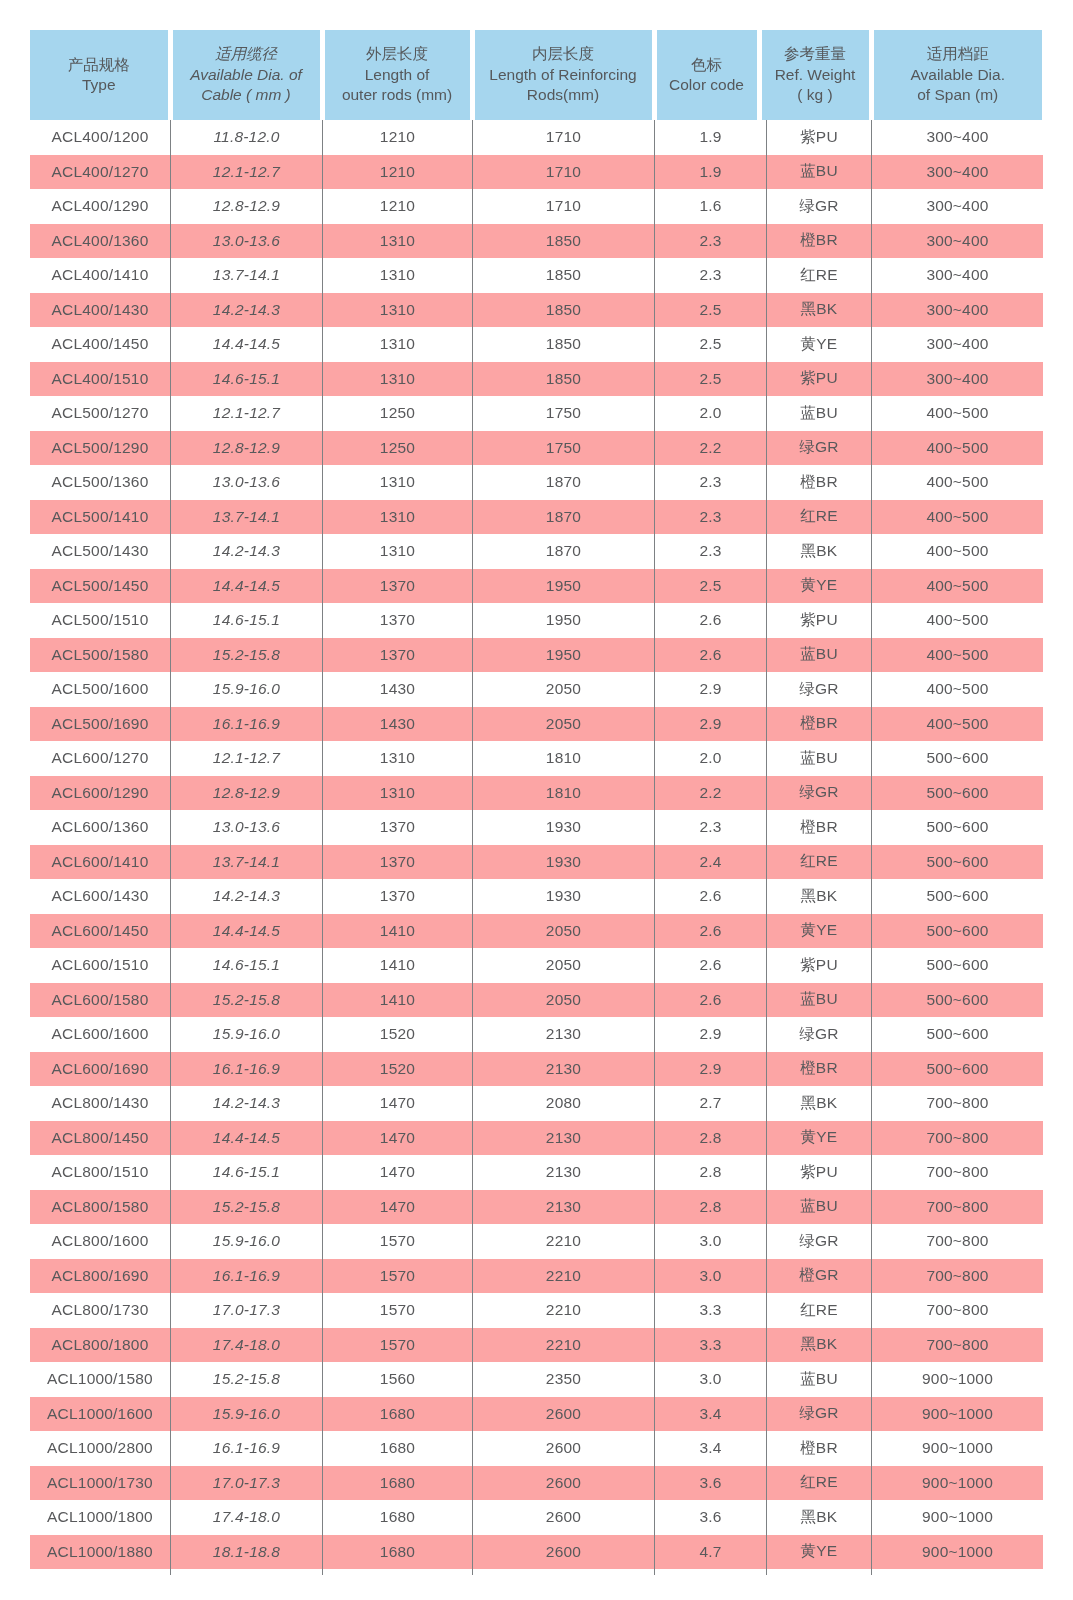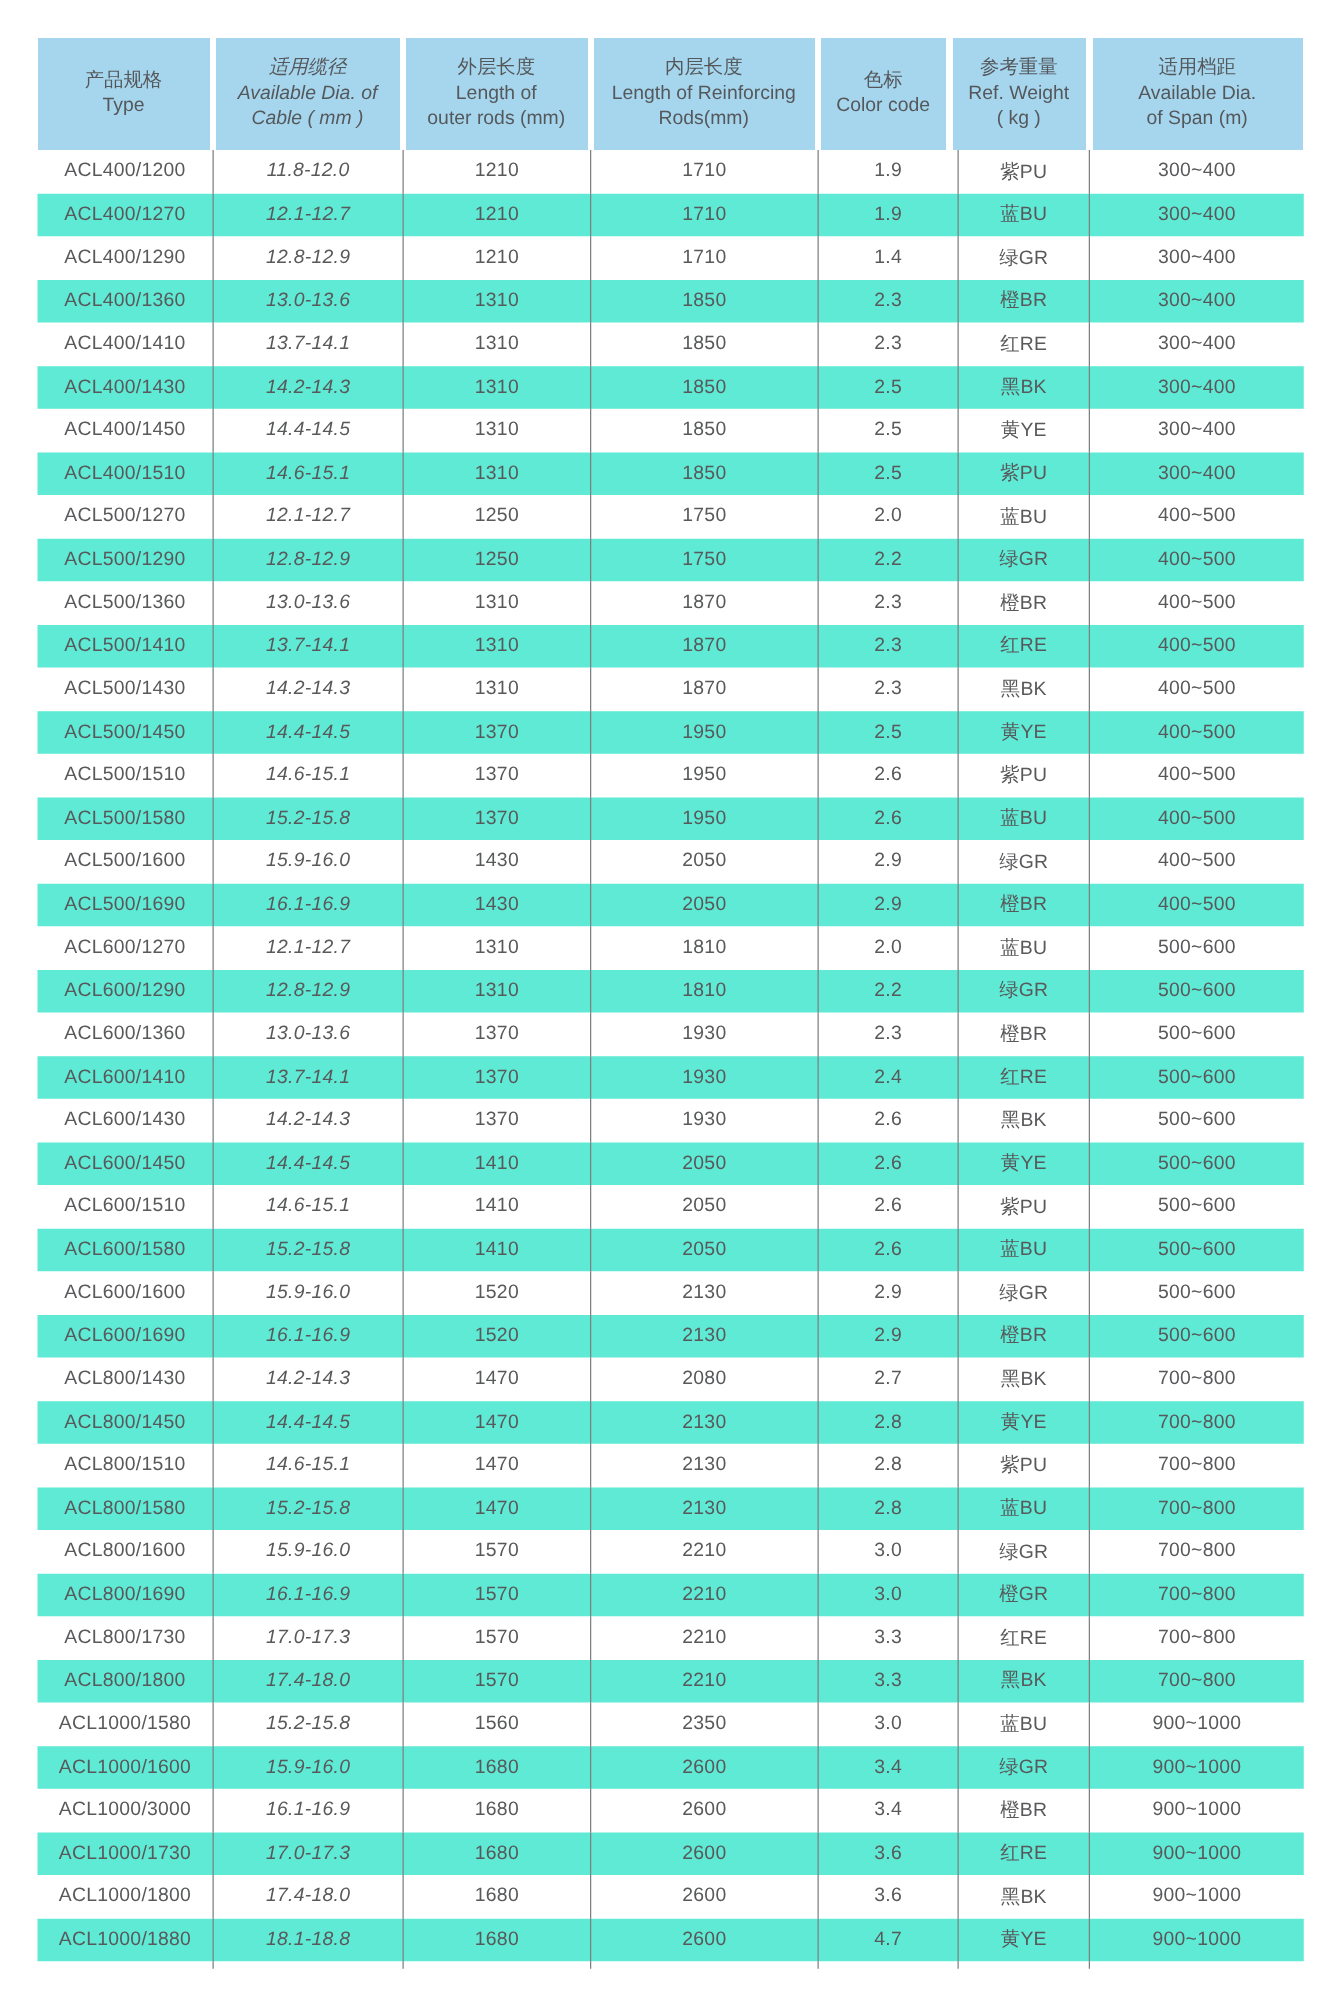--- a/index.html
+++ b/index.html
@@ -26,21 +26,21 @@
     justify-content: center; align-items: center;
     text-align: center;
     font-size: 15.5px; line-height: 1.32;
     color: #55585b;
   }
   .hcell:first-child { padding-left: 0; }
   .hcell:last-child  { padding-right: 1px; }
   .hcell .en { white-space: pre-line; }
 
   .tbody .row { display: flex; height: 34.5px; }
-  .tbody .row.stripe { background: #5eead4; }
+  .tbody .row.stripe { background: #fca5a5; }
   .tbody .cell {
     display: flex; align-items: center; justify-content: center;
     font-size: 15.5px; color: #58595b;
     letter-spacing: 0.2px;
   }
   .tbody .cell + .cell { border-left: 1px solid #7d8184; }
   .tbody .row.tail { height: 6px; background: transparent; }
 </style>
 </head>
 <body>
@@ -98,21 +98,21 @@
         <div class="cell w3">1710</div>
         <div class="cell w4">1.9</div>
         <div class="cell w5">蓝BU</div>
         <div class="cell w6">300~400</div>
       </div>
       <div class="row">
         <div class="cell w0">ACL400/1290</div>
         <div class="cell w1">12.8-12.9</div>
         <div class="cell w2">1210</div>
         <div class="cell w3">1710</div>
-        <div class="cell w4">1.4</div>
+        <div class="cell w4">1.6</div>
         <div class="cell w5">绿GR</div>
         <div class="cell w6">300~400</div>
       </div>
       <div class="row stripe">
         <div class="cell w0">ACL400/1360</div>
         <div class="cell w1">13.0-13.6</div>
         <div class="cell w2">1310</div>
         <div class="cell w3">1850</div>
         <div class="cell w4">2.3</div>
         <div class="cell w5">橙BR</div>
@@ -418,21 +418,21 @@
       <div class="row stripe">
         <div class="cell w0">ACL1000/1600</div>
         <div class="cell w1">15.9-16.0</div>
         <div class="cell w2">1680</div>
         <div class="cell w3">2600</div>
         <div class="cell w4">3.4</div>
         <div class="cell w5">绿GR</div>
         <div class="cell w6">900~1000</div>
       </div>
       <div class="row">
-        <div class="cell w0">ACL1000/3000</div>
+        <div class="cell w0">ACL1000/2800</div>
         <div class="cell w1">16.1-16.9</div>
         <div class="cell w2">1680</div>
         <div class="cell w3">2600</div>
         <div class="cell w4">3.4</div>
         <div class="cell w5">橙BR</div>
         <div class="cell w6">900~1000</div>
       </div>
       <div class="row stripe">
         <div class="cell w0">ACL1000/1730</div>
         <div class="cell w1">17.0-17.3</div>

